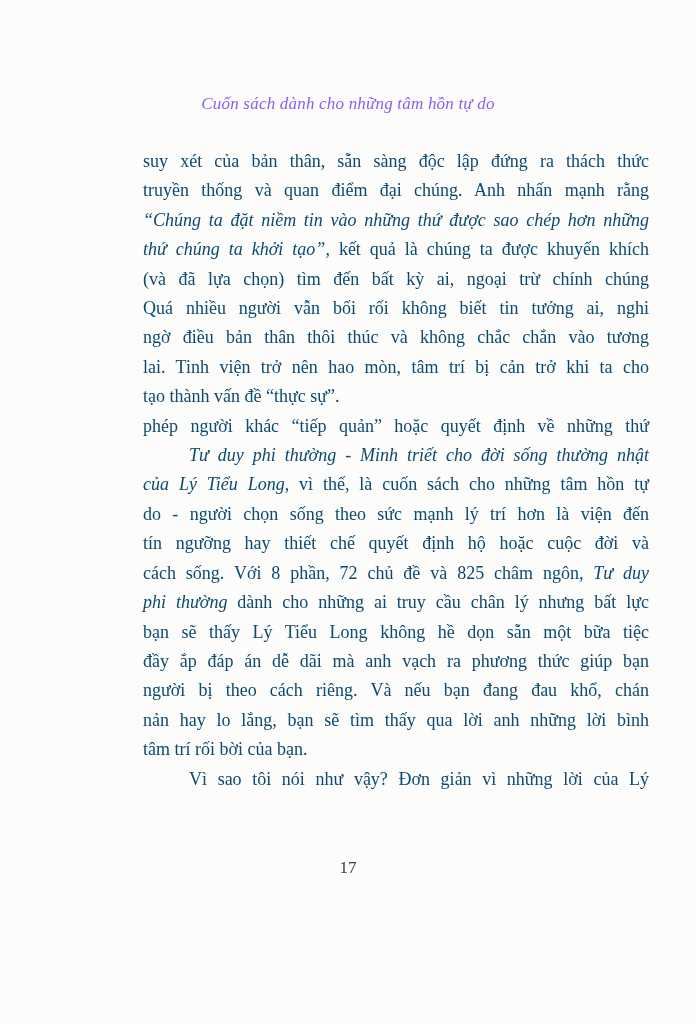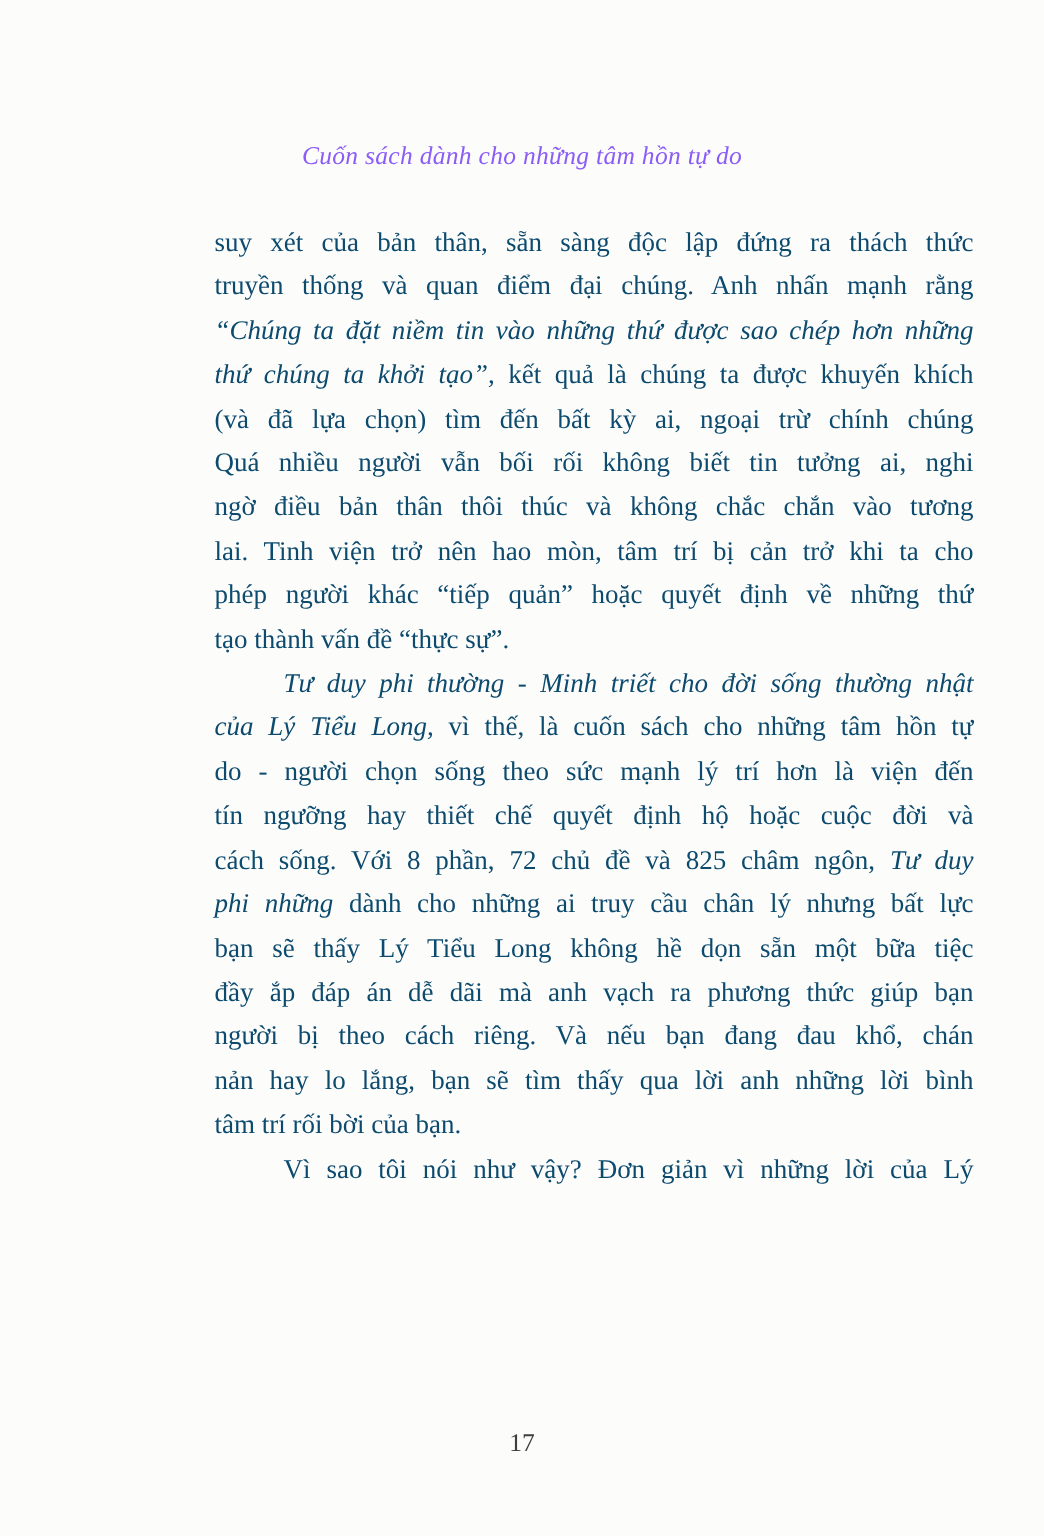--- a/index.html
+++ b/index.html
@@ -34,21 +34,21 @@
   }
   .line {
     text-align: justify;
     text-align-last: justify;
   }
   .line.last { text-align-last: left; }
   .line.indent { text-indent: 46px; }
   .it { font-style: italic; }
   .page-number {
     position: absolute;
-    top: 952px;
+    top: 858px;
     left: 95px;
     width: 506px;
     text-align: center;
     font-size: 17px;
     color: #3e3e3e;
   }
 </style>
 </head>
 <body>
 
@@ -57,28 +57,28 @@
 
   <div class="body-text">
       <div class="line"><span>suy xét của bản thân, sẵn sàng độc lập đứng ra thách thức</span></div>
       <div class="line"><span>truyền thống và quan điểm đại chúng. Anh nhấn mạnh rằng</span></div>
       <div class="line"><span class="it">“Chúng ta đặt niềm tin vào những thứ được sao chép hơn những</span></div>
       <div class="line"><span class="it">thứ chúng ta khởi tạo”,</span><span> kết quả là chúng ta được khuyến khích</span></div>
       <div class="line"><span>(và đã lựa chọn) tìm đến bất kỳ ai, ngoại trừ chính chúng</span></div>
       <div class="line"><span>Quá nhiều người vẫn bối rối không biết tin tưởng ai, nghi</span></div>
       <div class="line"><span>ngờ điều bản thân thôi thúc và không chắc chắn vào tương</span></div>
       <div class="line"><span>lai. Tinh viện trở nên hao mòn, tâm trí bị cản trở khi ta cho</span></div>
+      <div class="line last"><span>tạo thành vấn đề “thực sự”.</span></div>
       <div class="line"><span>phép người khác “tiếp quản” hoặc quyết định về những thứ</span></div>
-      <div class="line last"><span>tạo thành vấn đề “thực sự”.</span></div>
       <div class="line indent"><span class="it">Tư duy phi thường - Minh triết cho đời sống thường nhật</span></div>
       <div class="line"><span class="it">của Lý Tiểu Long,</span><span> vì thế, là cuốn sách cho những tâm hồn tự</span></div>
       <div class="line"><span>do - người chọn sống theo sức mạnh lý trí hơn là viện đến</span></div>
       <div class="line"><span>tín ngưỡng hay thiết chế quyết định hộ hoặc cuộc đời và</span></div>
       <div class="line"><span>cách sống. Với 8 phần, 72 chủ đề và 825 châm ngôn, </span><span class="it">Tư duy</span></div>
-      <div class="line"><span class="it">phi những</span><span> dành cho những ai truy cầu chân lý nhưng bất lực</span></div>
+      <div class="line"><span class="it">phi thường</span><span> dành cho những ai truy cầu chân lý nhưng bất lực</span></div>
       <div class="line"><span>bạn sẽ thấy Lý Tiểu Long không hề dọn sẵn một bữa tiệc</span></div>
       <div class="line"><span>đầy ắp đáp án dễ dãi mà anh vạch ra phương thức giúp bạn</span></div>
       <div class="line"><span>người bị theo cách riêng. Và nếu bạn đang đau khổ, chán</span></div>
       <div class="line"><span>nản hay lo lắng, bạn sẽ tìm thấy qua lời anh những lời bình</span></div>
       <div class="line last"><span>tâm trí rối bời của bạn.</span></div>
       <div class="line indent"><span>Vì sao tôi nói như vậy? Đơn giản vì những lời của Lý</span></div>
     </div>
 
   <div class="page-number">17</div>
 </div>

